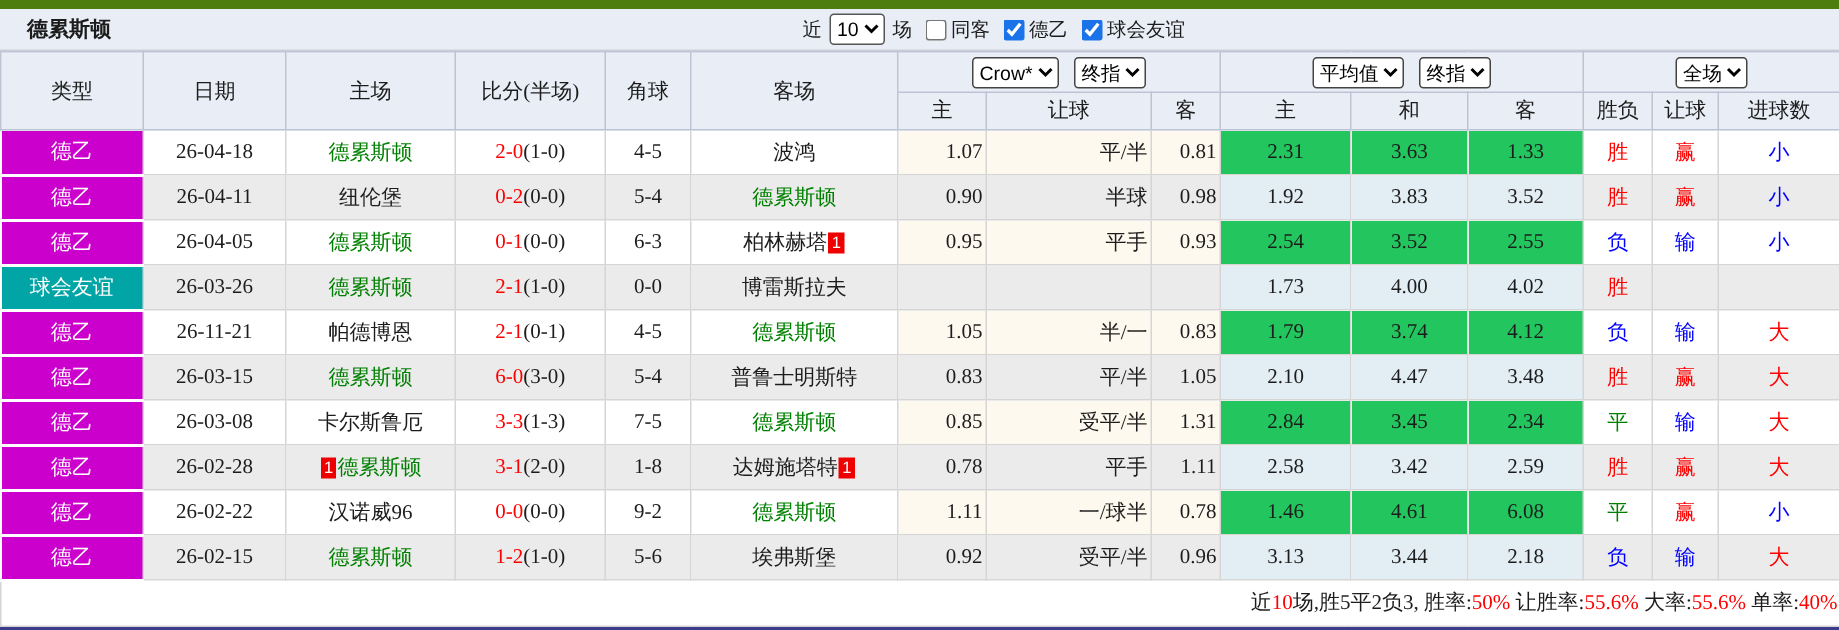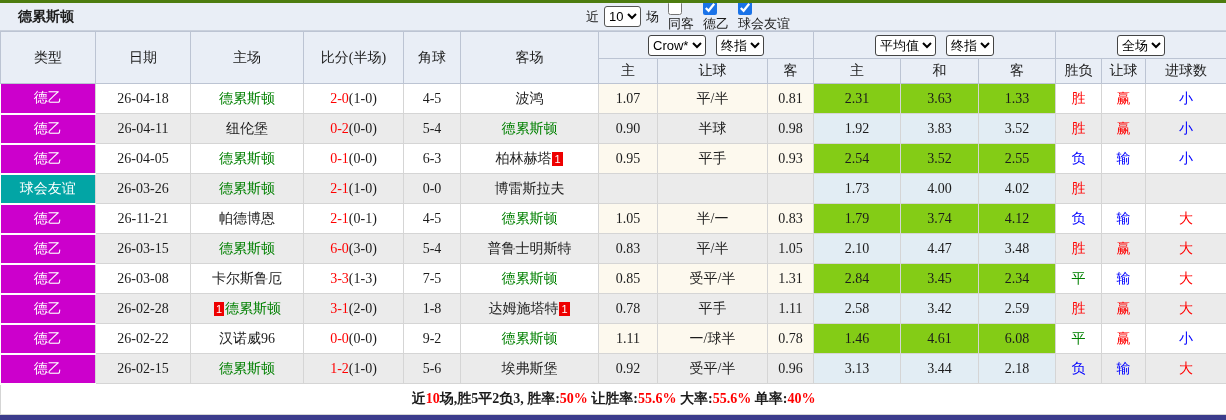--- a/index.html
+++ b/index.html
@@ -1,55 +1,55 @@
 <!DOCTYPE html>
 <html><head>
 <meta charset="utf-8">
 <style>
   * { box-sizing: border-box; }
   html,body { margin:0; padding:0; background:#fff; }
   body { font-family:"Liberation Sans", sans-serif; }
-  .app { width:1226px; height:420px; overflow:hidden; background:#fff; border-top:3px solid #4d7c0f; }
+  .app { width:1226px; height:420px; overflow:hidden; background:#fff; border-top:6px solid #4d7c0f; }
 
   
   .topbar { height:28px; background:#E9EEF6; border-bottom:1px solid #c9d0dc;
             display:flex; align-items:center; }
   .team-title { font-weight:bold; font-size:14px; color:#1c1c1c; padding-left:18px; }
   .filters { margin-left:auto; margin-right:436px; display:flex; align-items:center; gap:3px;
              font-size:13px; color:#1c1c1c; white-space:nowrap; }
   .filters select { font-size:13px; height:21px; background:#fff; border:1px solid #555;
                     border-radius:3px; margin:0 2px; }
-  .filters label { display:flex; margin-left:6px;flex-direction:column; }
+  .filters label { display:flex; align-items:center; margin-left:6px; }
   .filters input[type=checkbox] { width:14px; height:14px; margin:0 3px 0 0; accent-color:#1a73e8; }
 
   
   table { border-collapse:collapse; table-layout:fixed; width:1226px;
           font-family:"Liberation Serif","DejaVu Serif",serif; }
   thead th { background:#E9EEF6; border:1px solid #bcc4d3; font-weight:normal;
              font-size:14px; color:#1c1c1c; text-align:center; padding:0; }
   .hdr-top th { height:27px; }
   .hdr-sub th { height:25px; }
   thead select { font-family:"Liberation Sans",sans-serif; font-size:13px; height:21px;
                  background:#fff; border:1px solid #444; border-radius:3px; margin:0 5px; }
   tbody td { border:1px solid #d5d5d5; height:30px; text-align:center; font-size:14px;
              color:#1c1c1c; padding:0 2px; background:#fff; overflow:hidden; white-space:nowrap; }
   tbody tr:nth-child(even) td { background:#EBEBEB; }
-  tbody td.hc  { background:#FDF9EE; }
+  tbody td.hc  { background:#FDF9EE;text-align:right; }
   tbody tr:nth-child(even) td.hc  { background:#EBEBEB; }
-  tbody td.avg { background:#84cc16; }
+  tbody td.avg { background:#22c55e; }
   tbody tr:nth-child(even) td.avg { background:#E2EDF4; }
   tbody td.type { color:#fff; border-bottom:2px solid #fff; border-top:1px solid #fff;
                   border-left:none; font-size:14px; }
   .c-red   { color:#FF0000; }
   .c-green { color:#008000; }
   .card { display:inline-block; background:#EE0000; color:#fff; font-size:11px; line-height:14px;
           min-width:9px; padding:0 2px; vertical-align:middle; margin:0 1px;
           font-family:"Liberation Sans",sans-serif; }
-  tfoot td { border:1px solid #d5d5d5; height:31px; text-align:center; font-size:14px;
-             color:#1c1c1c; background:#fff;font-weight:bold; }
+  tfoot td { border:1px solid #d5d5d5; height:31px; text-align:right; font-size:14px;
+             color:#1c1c1c; background:#fff; }
   .footbar { height:8px; background:#3C3C8C; }
 </style>
 </head>
 <body>
 
 <div class="app">
 
   <div class="topbar">
     <span class="team-title">德累斯顿</span>
     <span class="filters">

